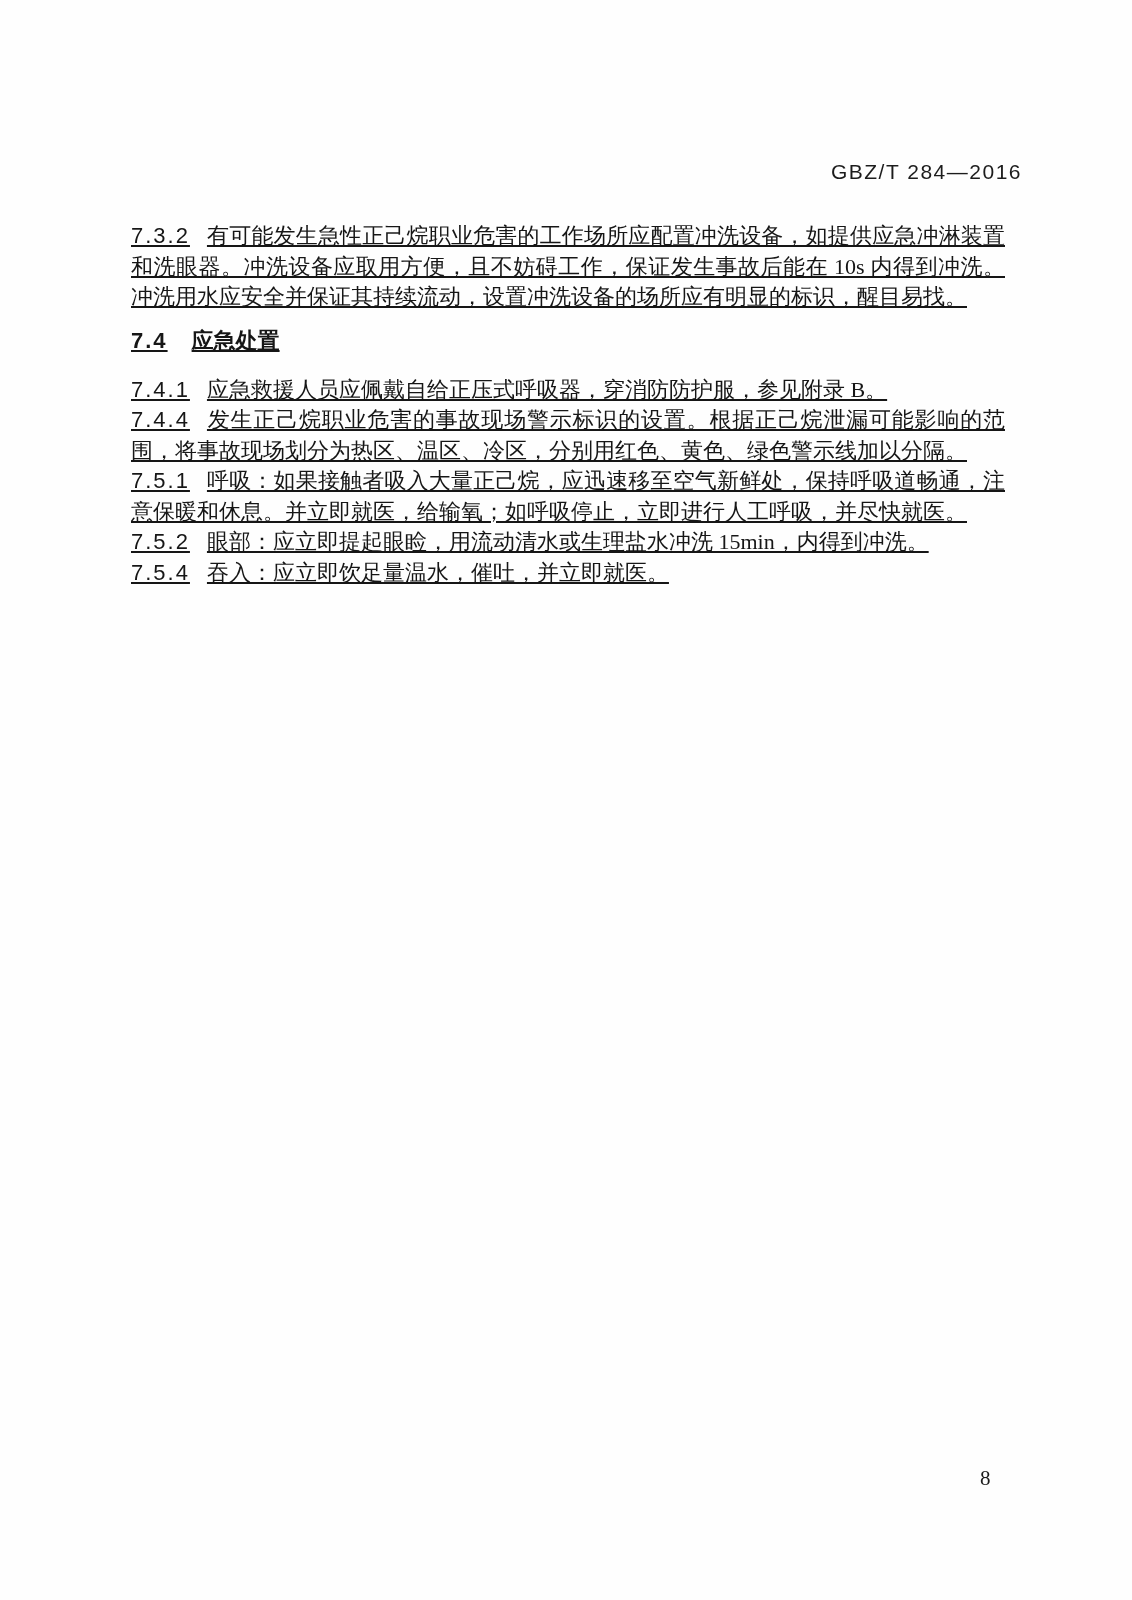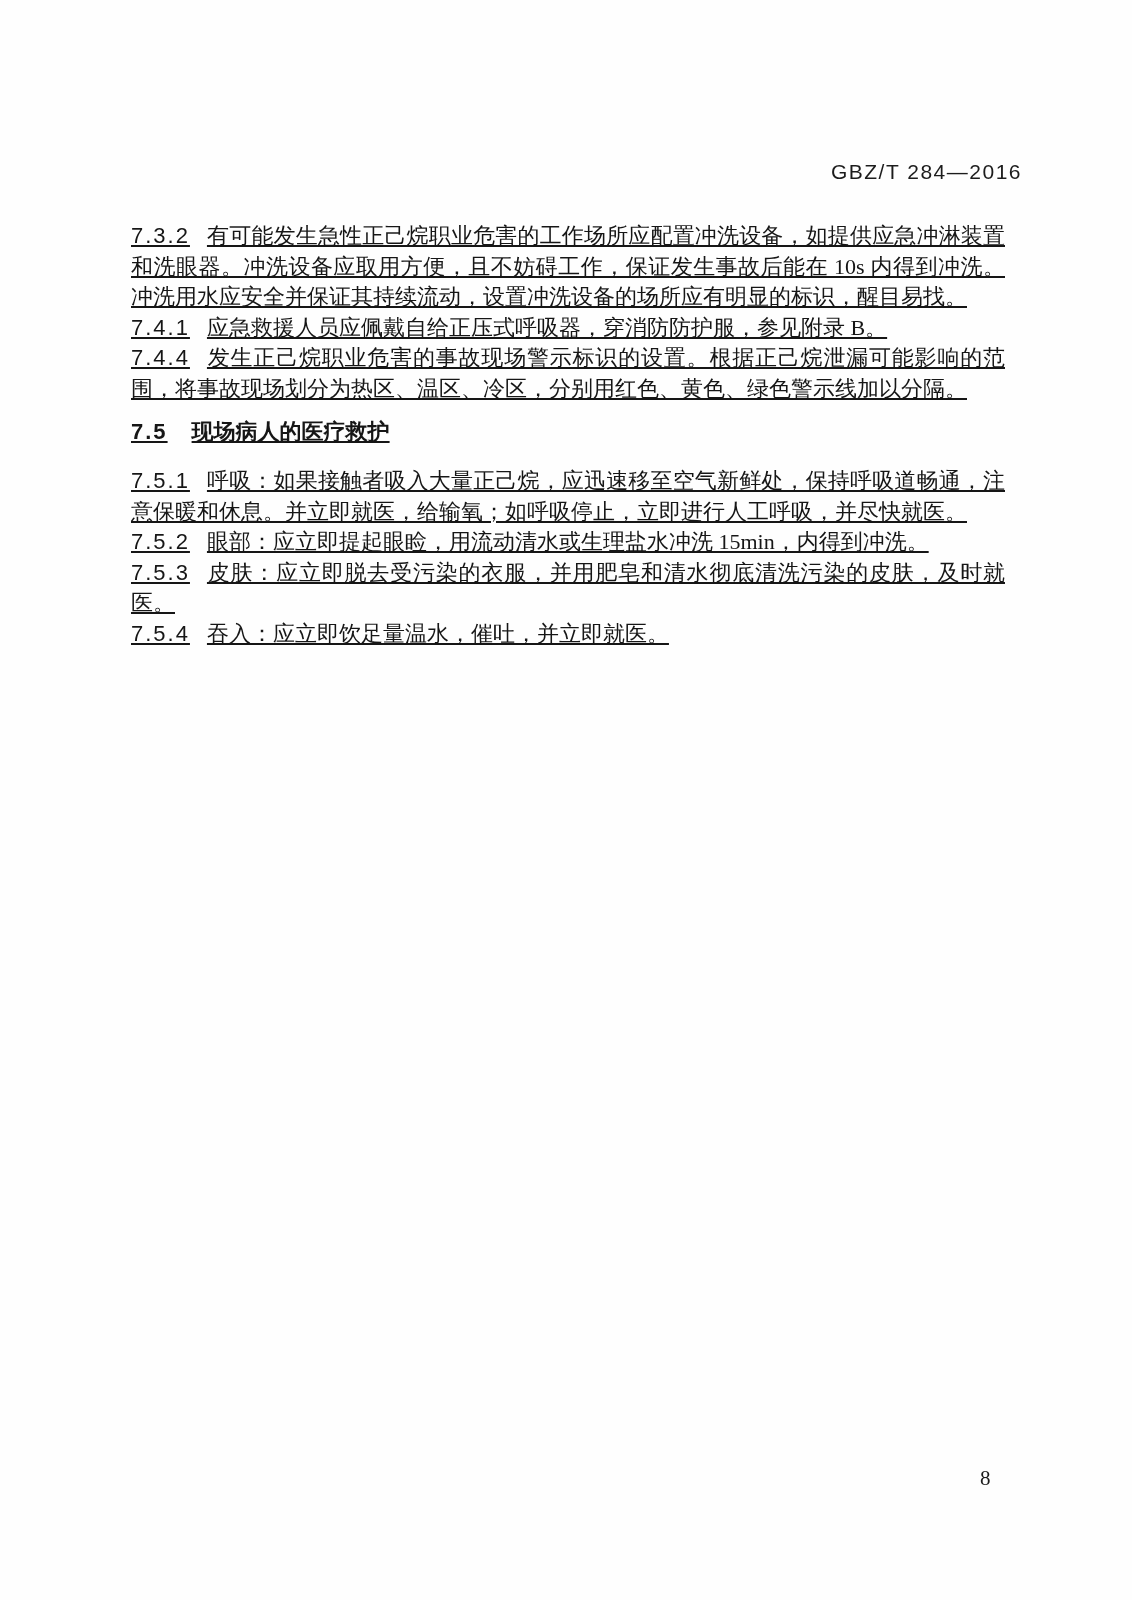--- a/index.html
+++ b/index.html
@@ -67,46 +67,43 @@
 
   <div class="doc-header">GBZ/T 284—2016</div>
 
   <div class="content">
 
     <p class="para">
       <span class="num">7.3.2</span><span>有可能发生急性正己烷职业危害的工作场所应配置冲洗设备，如提供应急冲淋装置和洗眼器。冲洗设备应取用方便，且不妨碍工作，保证发生事故后能在 10s 内得到冲洗。冲洗用水应安全并保证其持续流动，设置冲洗设备的场所应有明显的标识，醒目易找。</span>
     </p>
 
 
+    <h2 class="heading">
+      <span class="num">7.4</span><span>应急处置</span>
+    </h2>
 
     <p class="para">
       <span class="num">7.4.1</span><span>应急救援人员应佩戴自给正压式呼吸器，穿消防防护服，参见附录 B。</span>
     </p>
 
 
 
     <p class="para">
       <span class="num">7.4.4</span><span>发生正己烷职业危害的事故现场警示标识的设置。根据正己烷泄漏可能影响的范围，将事故现场划分为热区、温区、冷区，分别用红色、黄色、绿色警示线加以分隔。</span>
     </p>
 
-    <h2 class="heading">
-      <span class="num">7.5</span><span>现场病人的医疗救护</span>
-    </h2>
 
     <p class="para">
       <span class="num">7.5.1</span><span>呼吸：如果接触者吸入大量正己烷，应迅速移至空气新鲜处，保持呼吸道畅通，注意保暖和休息。并立即就医，给输氧；如呼吸停止，立即进行人工呼吸，并尽快就医。</span>
     </p>
 
     <p class="para">
       <span class="num">7.5.2</span><span>眼部：应立即提起眼睑，用流动清水或生理盐水冲洗 15min，内得到冲洗。</span>
     </p>
 
-    <p class="para">
-      <span class="num">7.5.3</span><span>皮肤：应立即脱去受污染的衣服，并用肥皂和清水彻底清洗污染的皮肤，及时就医。</span>
-    </p>
 
     <p class="para">
       <span class="num">7.5.4</span><span>吞入：应立即饮足量温水，催吐，并立即就医。</span>
     </p>
 
   </div>
 
   <div class="page-number">8</div>
 
 </div>

